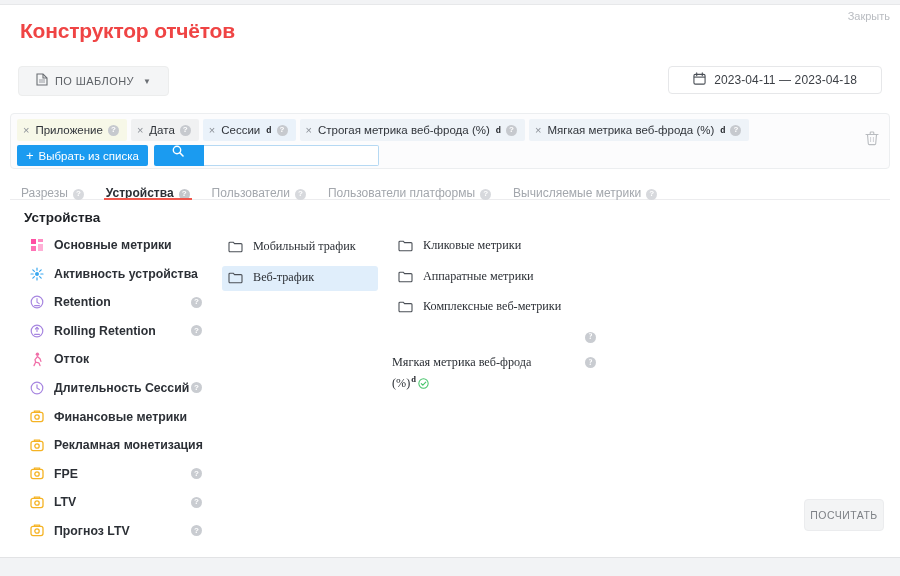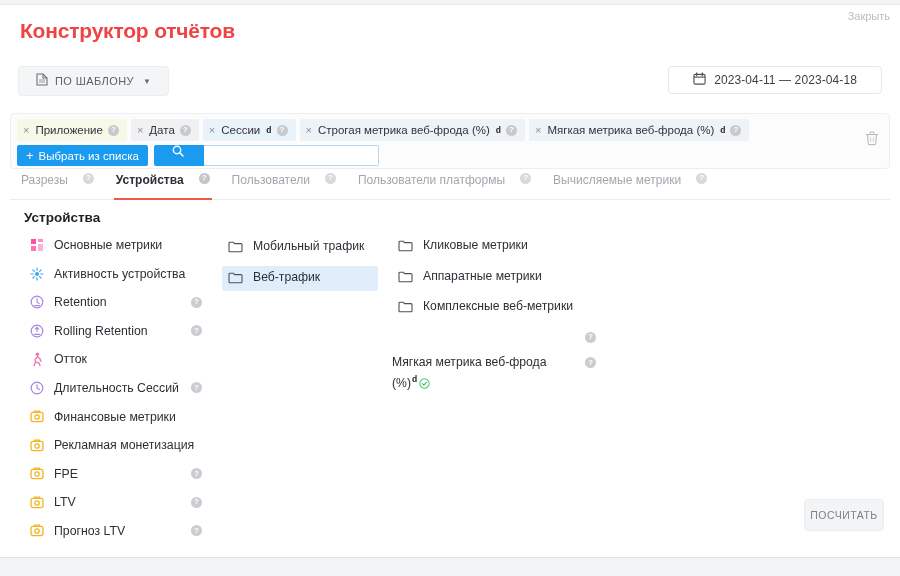--- a/index.html
+++ b/index.html
@@ -176,21 +176,21 @@
 
   
   .tabbar {
     position: absolute;
     left: 10px; top: 168px;
     width: 880px; height: 27px;
     border-bottom: 1px solid #ececee;
     display: flex; align-items: center;
   }
   .tab {
-    display: flex; align-items: flex-start; gap: 15px;
+    display: flex; align-items: flex-end; gap: 5px;
     height: 27px;
     padding: 0 11px;
     font-size: 12px;
     color: #a3a7ad;
     cursor: pointer;
     position: relative;
   }
   .tab.active { color: #2c3036; font-weight: bold; }
   .tab.active::after {
     content: ""; position: absolute;
@@ -223,41 +223,42 @@
     border-radius: 3px;
     cursor: pointer;
   }
   .mrow .glyph {
     width: 18px; flex: none;
     display: flex; align-items: center; justify-content: center;
     font-size: 12px; line-height: 1;
   }
   .mrow .mlabel {
     margin-left: 8px;
-    font-size: 12.3px; font-weight: normal; color: #2c3036;
+    font-size: 12.3px; font-weight: bold; color: #2c3036;
     white-space: nowrap;
   }
   .mrow .qmark { margin-left: auto; }
 
   .col-mid {
     position: absolute;
     left: 222px; top: 230px;
     width: 156px;
   }
   .col-right {
     position: absolute;
     left: 392px; top: 229px;
     width: 210px;
   }
   .frow {
     display: flex; align-items: flex-start;
     min-height: 20px; margin-bottom: 5.5px;
     padding: 3px 6px 3px 6px;
     border-radius: 3px;
     cursor: pointer;
+    font-family: Liberation Serif, serif;
   }
   .frow.selected { background: #e0eefb; }
   .frow .folder { width: 16px; flex: none; margin-top: 1px; }
   .frow .ftext {
     margin-left: 9px;
     font-size: 12.2px; color: #2c3036; line-height: 17px;
   }
   .frow.metric { align-items: flex-start; padding-left: 0; }
   .frow.metric .ftext {
     margin-left: 0; width: 160px;

